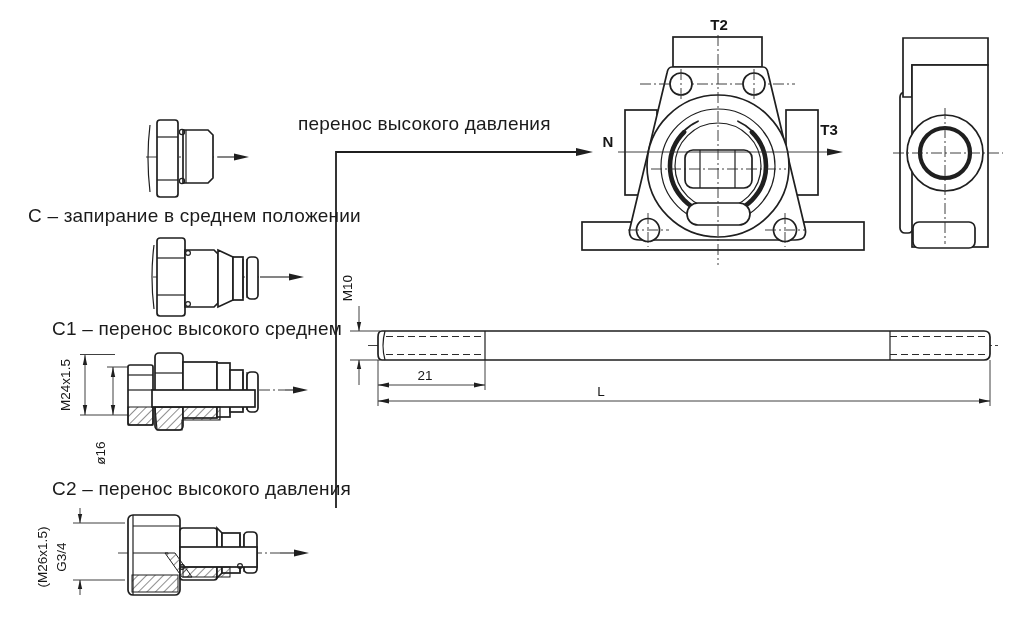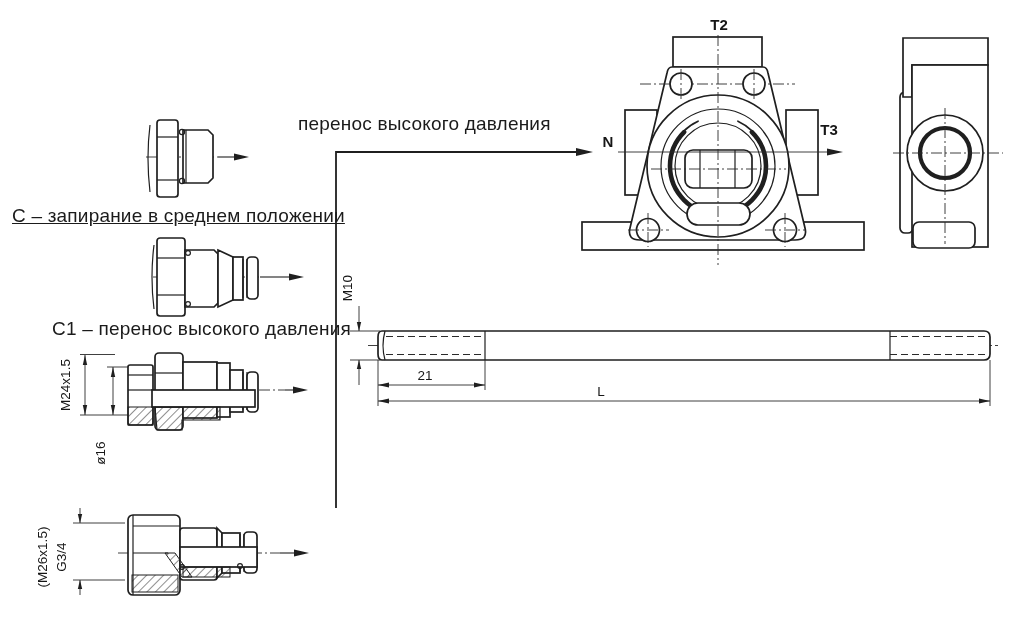--- a/index.html
+++ b/index.html
@@ -52,21 +52,21 @@
       <line class="o2" x1="19" y1="34" x2="40" y2="34"></line>
       <line class="o2" x1="19" y1="77" x2="40" y2="77"></line>
     </g>
     <g>
       <polygon class="o" points="45,27 70,27 75,32 75,75 70,80 45,80"></polygon>
       <line class="o2" x1="48" y1="27" x2="48" y2="80"></line>
       <circle class="o2" cx="44" cy="29" r="2.6"></circle>
       <circle class="o2" cx="44" cy="78" r="2.6"></circle>
     </g>
   </svg>
-  <div class="lbl" style="left:12px;top:205px;text-decoration:underline;">C – запирание в среднем положении</div>
+  <div class="lbl" style="left:28px;top:205px;">C – запирание в среднем положении</div>
 
   <svg class="abs" style="left:148px;top:233px;" width="165" height="95" viewBox="0 0 165 95">
     <g>
       <line class="cl" x1="5" y1="44" x2="112" y2="44"></line>
       <line class="ln" stroke-width="1.1" x1="112" y1="44" x2="142" y2="44"></line>
       <polygon class="ah" points="156,44 141,40.6 141,47.4"></polygon>
     </g>
     <path class="o2" d="M6,12 Q2,44 6,76"></path>
     <g>
       <rect class="o" x="9" y="5" width="28" height="78" rx="3"></rect>
@@ -79,21 +79,21 @@
       <circle class="o2" cx="40" cy="71" r="2.4"></circle>
     </g>
     <g>
       <polygon class="o" points="70,17 85,24 85,67 70,74"></polygon>
       <rect class="o" x="85" y="24" width="10" height="43"></rect>
       <line class="o2" x1="95" y1="26" x2="95" y2="65"></line>
       <line class="o2" x1="99" y1="26" x2="99" y2="65"></line>
       <rect class="o" x="99" y="24" width="11" height="42" rx="4"></rect>
     </g>
   </svg>
-  <div class="lbl" style="left:52px;top:318px;">C1 – перенос высокого давления</div>
+  <div class="lbl" style="left:52px;top:318px;">C1 – перенос высокого среднем</div>
 
   <svg class="abs" style="left:55px;top:345px;" width="260" height="135" viewBox="0 0 260 135">
     <defs>
       <pattern id="hatchA" patternUnits="userSpaceOnUse" width="6" height="6" patternTransform="rotate(45)">
         <line x1="0" y1="0" x2="0" y2="6" stroke="#1f1f1f" stroke-width="1"></line>
       </pattern>
     </defs>
     <g>
       <line class="cl" x1="90" y1="45" x2="230" y2="45"></line>
       <line class="ln" stroke-width="1.1" x1="230" y1="45" x2="239" y2="45"></line>
@@ -133,20 +133,21 @@
       <line class="o2" x1="188" y1="27" x2="188" y2="65"></line>
       <line class="o2" x1="192" y1="27" x2="192" y2="65"></line>
       <rect class="o" x="192" y="27" width="11" height="40" rx="4"></rect>
     </g>
     <rect class="o" x="97" y="45" width="103" height="17" stroke-width="1.2"></rect>
     <g>
       <rect x="73" y="62" width="25" height="18" fill="url(#hatchA)" stroke="#1f1f1f" stroke-width="1"></rect>
       <path d="M100,62 L165,62 L165,75 L127,75 L127,85 L102,85 Z" fill="url(#hatchA)" stroke="#1f1f1f" stroke-width="1.2"></path>
     </g>
   </svg>
+  <div class="lbl" style="left:52px;top:478px;">C2 – перенос высокого давления</div>
 
   <svg class="abs" style="left:28px;top:498px;" width="290" height="115" viewBox="0 0 290 115">
     <defs>
       <pattern id="hatchB" patternUnits="userSpaceOnUse" width="6" height="6" patternTransform="rotate(45)">
         <line x1="0" y1="0" x2="0" y2="6" stroke="#1f1f1f" stroke-width="1"></line>
       </pattern>
     </defs>
     <g>
       <line class="cl" x1="90" y1="55" x2="252" y2="55"></line>
       <line class="ln" stroke-width="1.1" x1="252" y1="55" x2="267" y2="55"></line>

